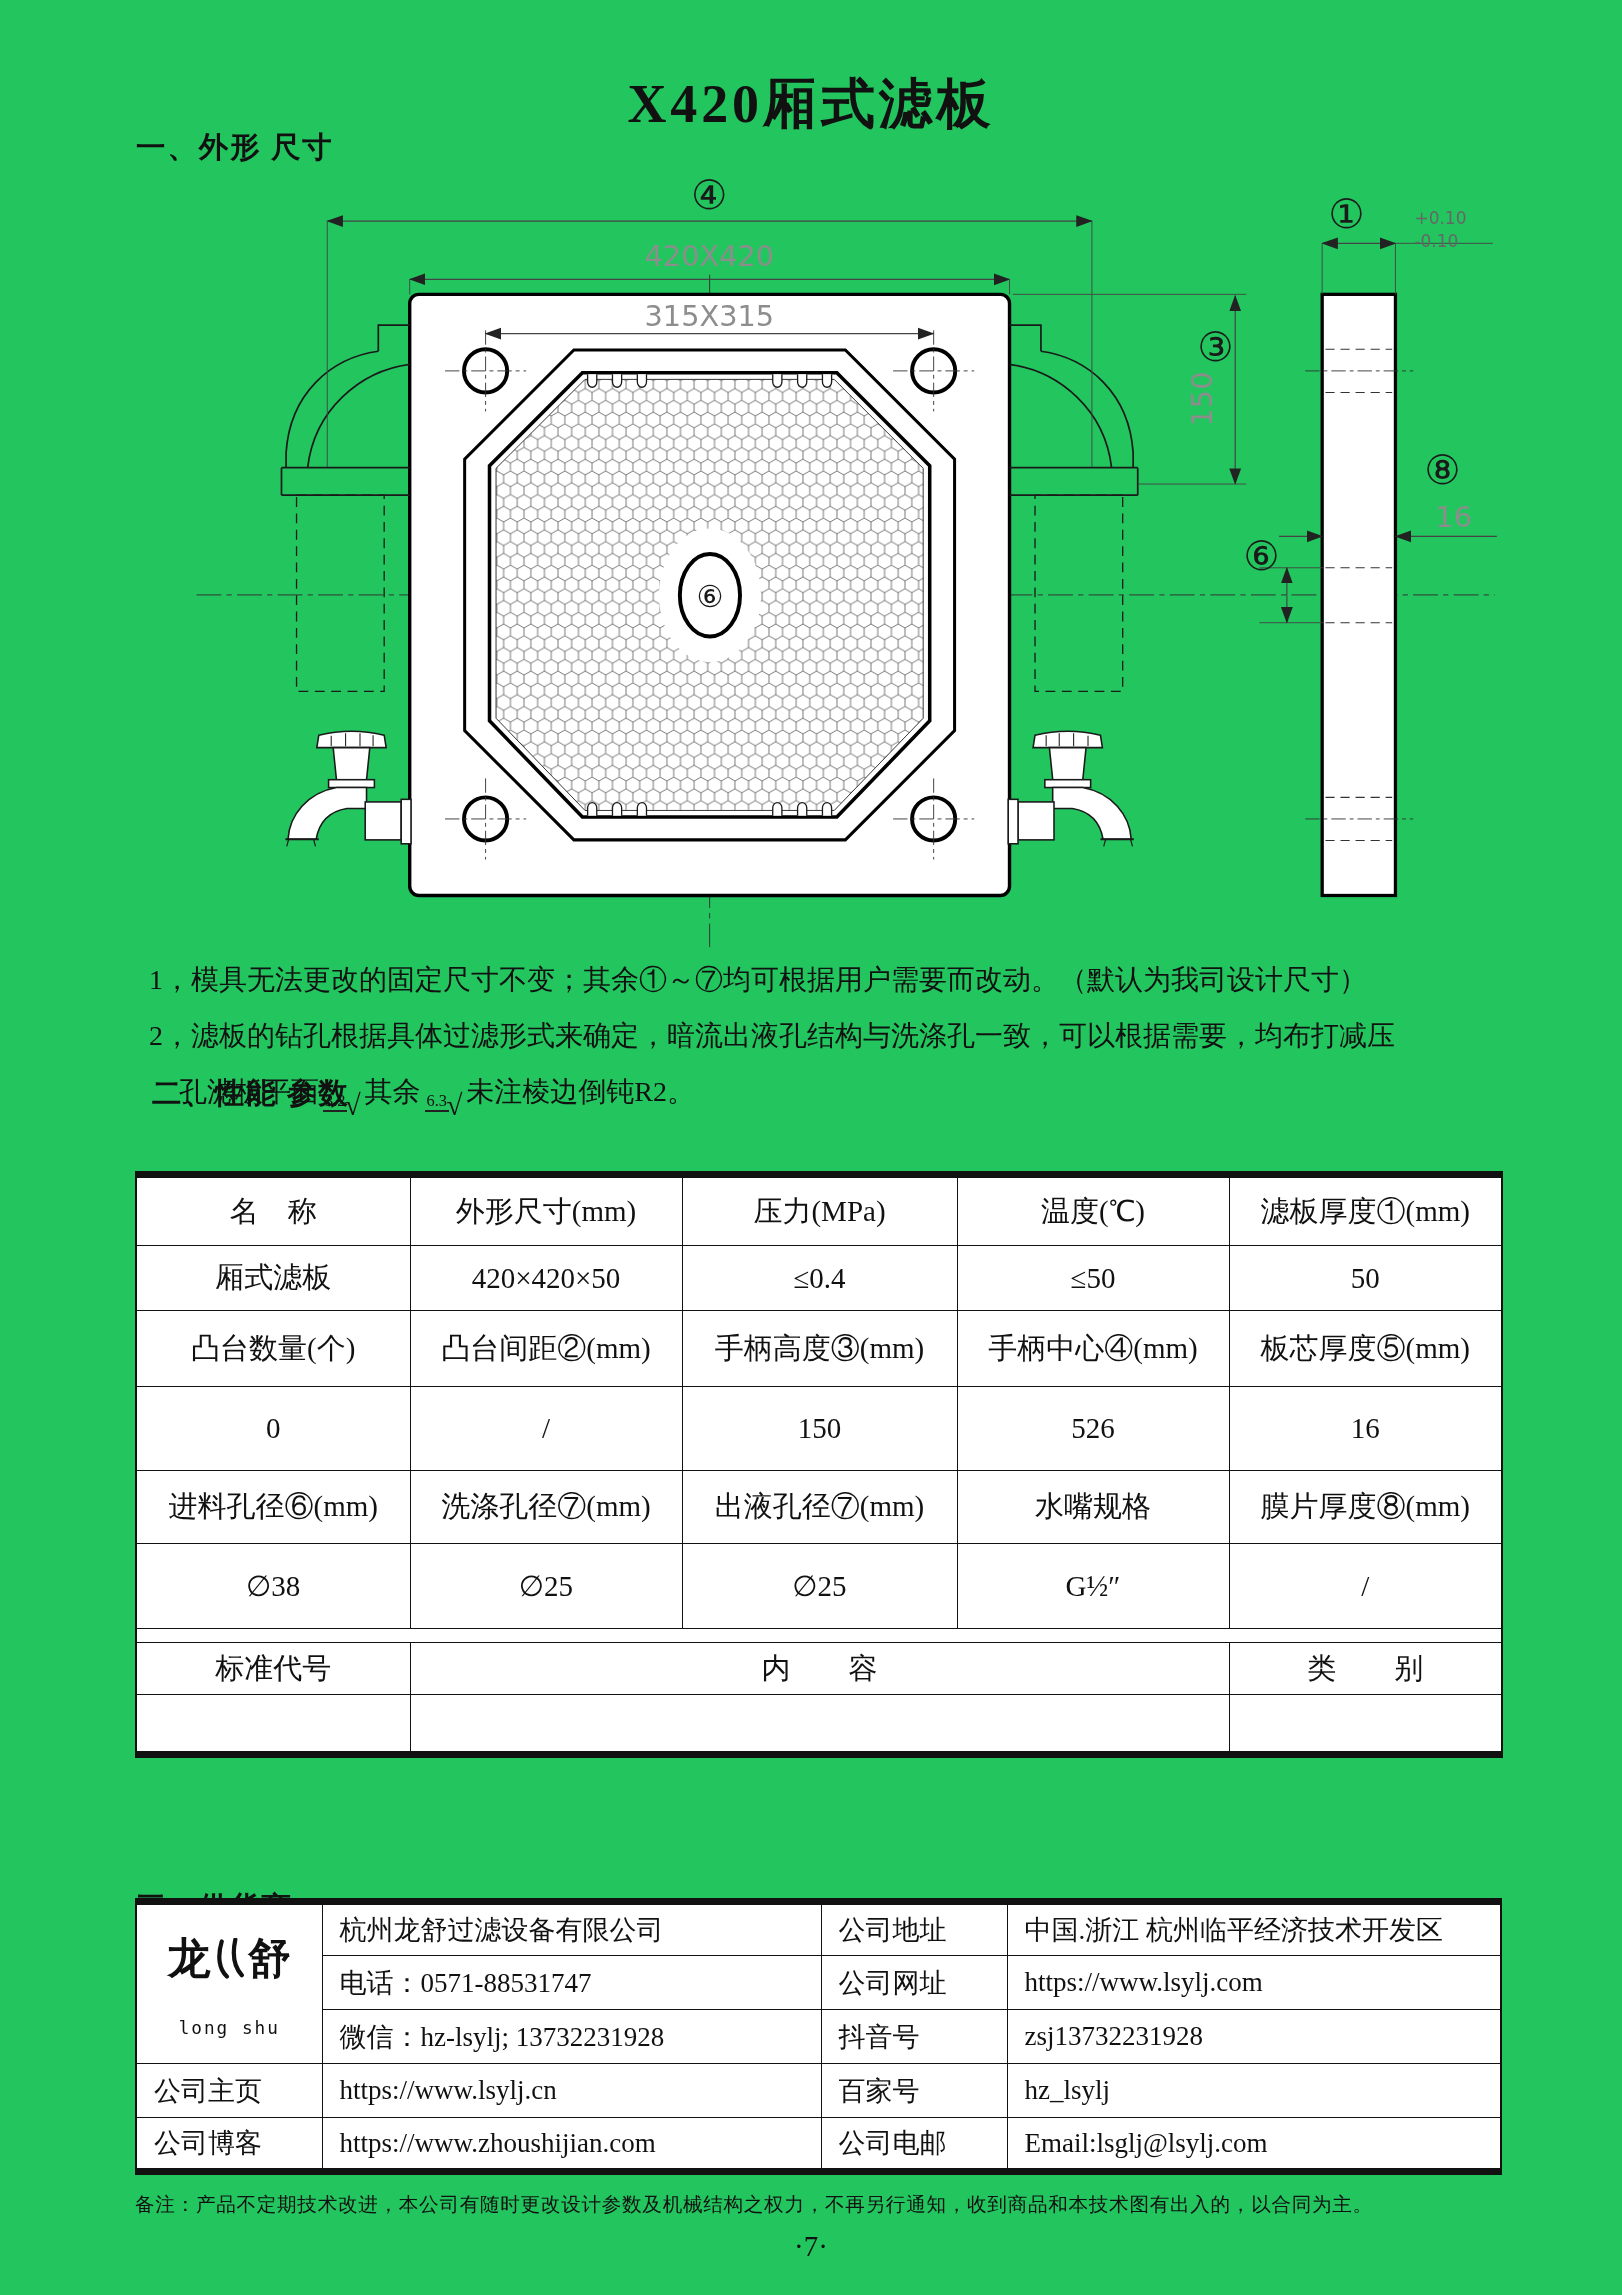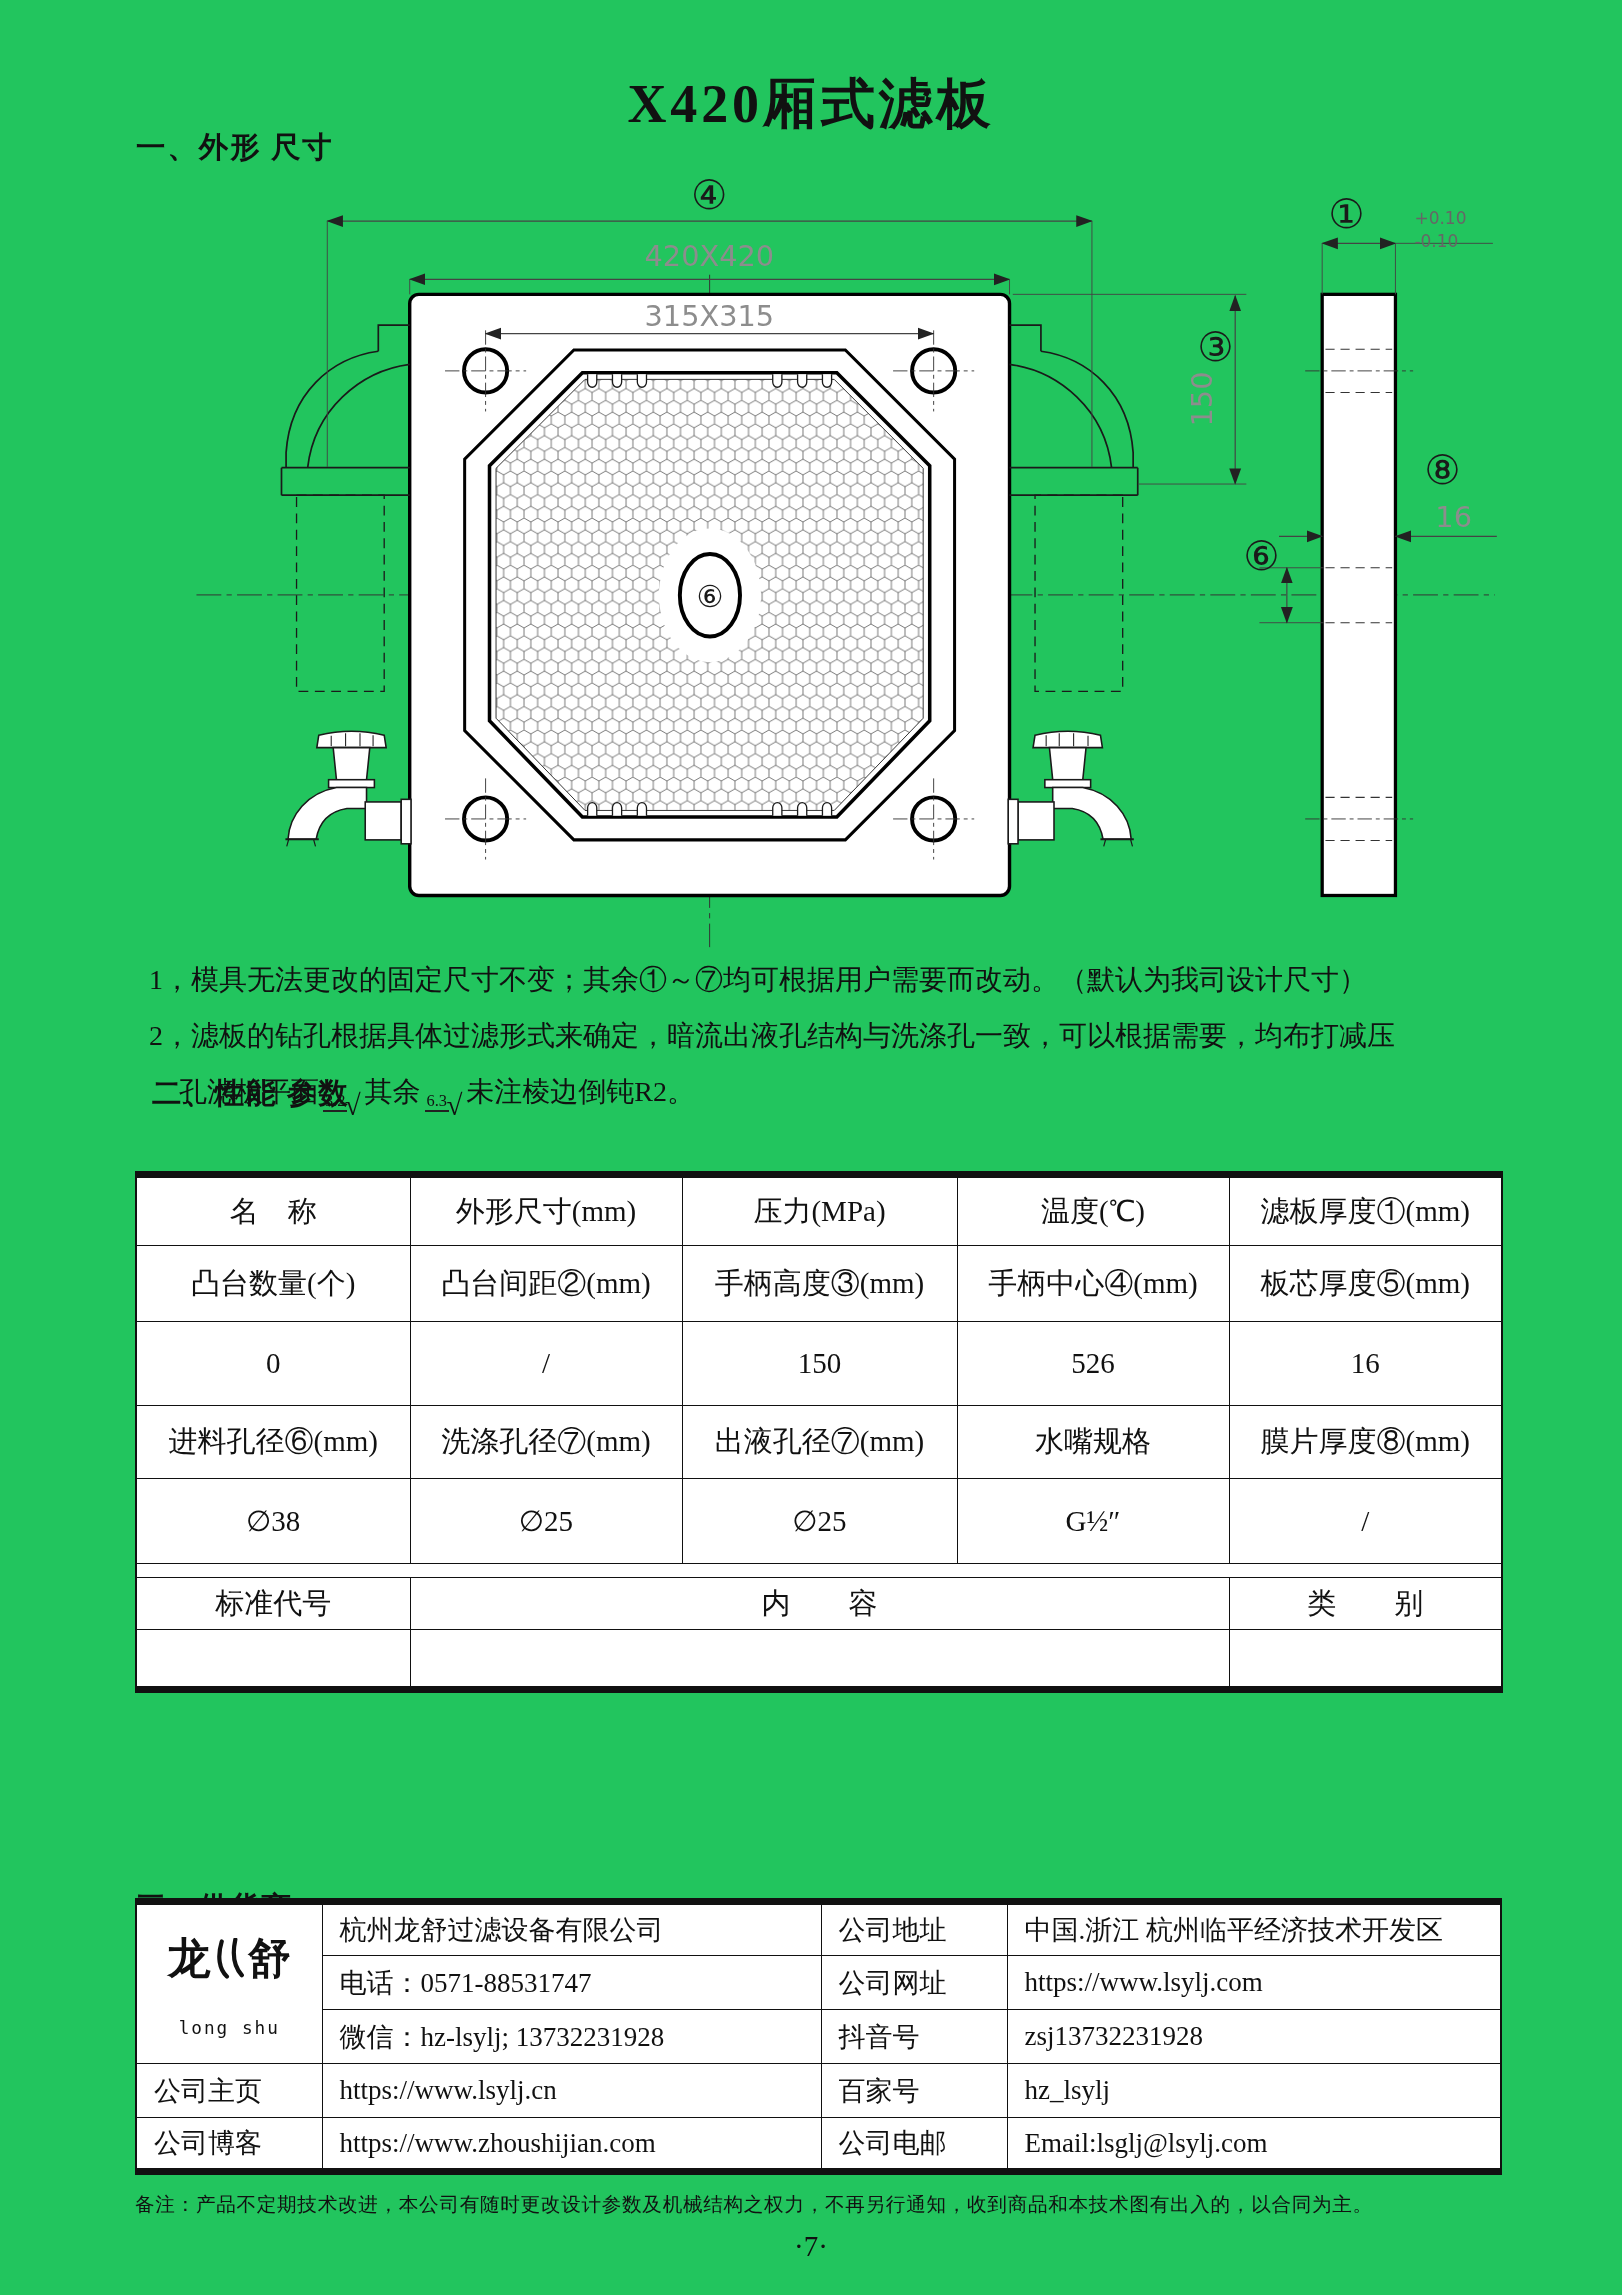--- a/index.html
+++ b/index.html
@@ -223,20 +223,27 @@
         <col style="width:273px">
       </colgroup>
     <tbody>
       <tr class="prh1">
         <td>名　称</td>
         <td>外形尺寸(mm)</td>
         <td>压力(MPa)</td>
         <td>温度(℃)</td>
         <td>滤板厚度①(mm)</td>
       </tr>
+      <tr class="prv1">
+        <td>厢式滤板</td>
+        <td>420×420×50</td>
+        <td>≤0.4</td>
+        <td>≤50</td>
+        <td>50</td>
+      </tr>
       <tr class="prh2">
         <td>凸台数量(个)</td>
         <td>凸台间距②(mm)</td>
         <td>手柄高度③(mm)</td>
         <td>手柄中心④(mm)</td>
         <td>板芯厚度⑤(mm)</td>
       </tr>
       <tr class="prv2">
         <td>0</td>
         <td>/</td>

